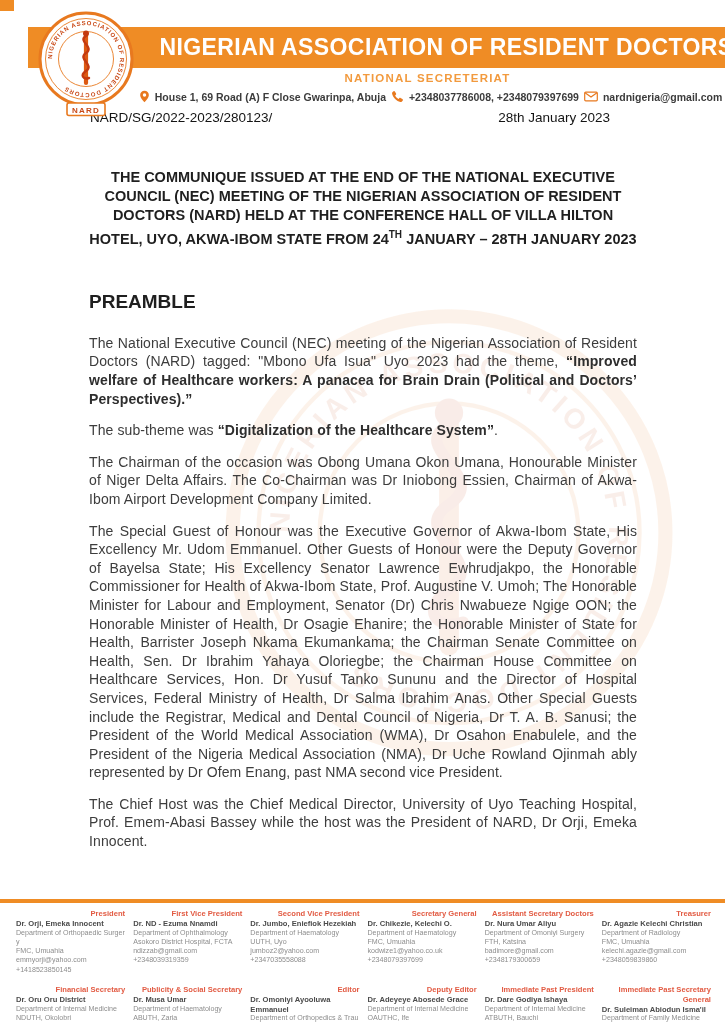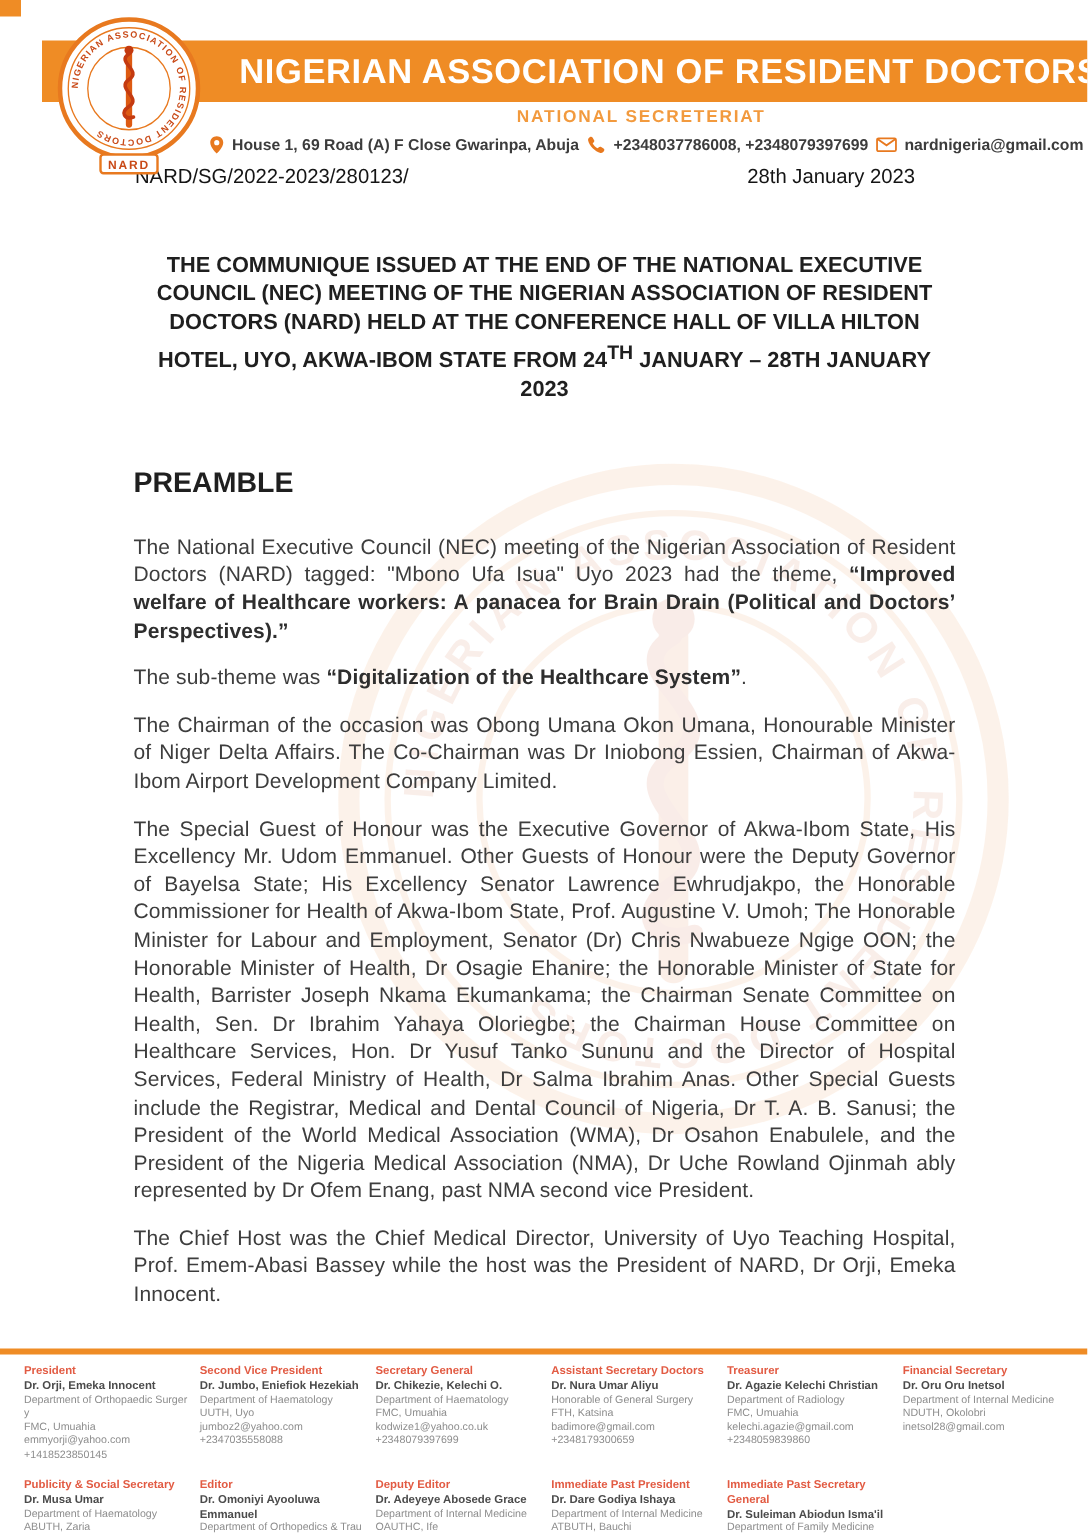--- a/index.html
+++ b/index.html
@@ -18,31 +18,31 @@
   .address-row{position:absolute;top:90px;left:140px;right:4px;display:flex;align-items:center;
     justify-content:center;gap:5px;font-size:10.5px;font-weight:bold;color:#3c3c3c;white-space:nowrap;text-align:center;}
   .address-row svg{flex:0 0 auto;}
   .ref-row{position:absolute;top:110px;left:90px;right:115px;display:flex;justify-content:space-between;
     font-weight:normal;font-size:13.5px;color:#141414;}
   
   .watermark{position:absolute;top:288px;left:213px;width:472px;height:527px;opacity:.09;z-index:0;pointer-events:none;}
   
   .doc{position:absolute;top:168px;left:89px;right:88px;z-index:1;}
   .doc-title{font-weight:bold;color:#1f1f1f;text-align:center;font-size:14.5px;line-height:19px;margin:0;}
-  .doc-title sup{font-size:13px;}
+  .doc-title sup{font-size:10px;}
   .preamble{font-weight:bold;color:#1f1f1f;font-size:19px;margin:42px 0 0 0;}
   .paras{margin-top:21px;}
   .paras p{margin:0 0 13px 0;font-size:14px;line-height:18.6px;text-align:justify;color:#3d3d3d;letter-spacing:.1px;}
   .paras p b{color:#2e2e2e;}
   
   .footer{position:absolute;left:0;right:0;top:899px;border-top:4px solid #EF8C25;
     padding:6px 14px 0 16px;z-index:1;background:#fff;}
   .officers{display:grid;grid-template-columns:repeat(6,1fr);column-gap:8px;row-gap:10px;}
   .officer{line-height:1.3;}
-  .o-title{color:#E25B43;font-weight:bold;font-size:7.6px;}
+  .o-title{color:#E25B43;font-weight:bold;font-size:7.6px;text-align:right;}
   .o-name{color:#4b4b4b;font-weight:bold;font-size:7.6px;}
   .o-line{color:#8d8d8d;font-size:7.1px;word-break:break-all;}
 </style>
 </head>
 <body>
 
 <div class="corner-square"></div>
 
 <div class="header-band">
   <span class="org-name">NIGERIAN ASSOCIATION OF RESIDENT DOCTORS</span>
@@ -119,54 +119,62 @@
   <div class="officers" id="officers">
       <div class="officer">
         <div class="o-title">President</div>
         <div class="o-name">Dr. Orji, Emeka Innocent</div>
         <div class="o-line">Department of Orthopaedic Surgery</div>
         <div class="o-line">FMC, Umuahia</div>
         <div class="o-line">emmyorji@yahoo.com</div>
         <div class="o-line">+1418523850145</div>
       </div>
       <div class="officer">
+        <div class="o-title">First Vice President</div>
+        <div class="o-name">Dr. ND - Ezuma Nnamdi</div>
+        <div class="o-line">Department of Ophthalmology</div>
+        <div class="o-line">Asokoro District Hospital, FCTA</div>
+        <div class="o-line">ndizzab@gmail.com</div>
+        <div class="o-line">+2348039319359</div>
+      </div>
+      <div class="officer">
         <div class="o-title">Second Vice President</div>
         <div class="o-name">Dr. Jumbo, Eniefiok Hezekiah</div>
         <div class="o-line">Department of Haematology</div>
         <div class="o-line">UUTH, Uyo</div>
         <div class="o-line">jumboz2@yahoo.com</div>
         <div class="o-line">+2347035558088</div>
       </div>
       <div class="officer">
         <div class="o-title">Secretary General</div>
         <div class="o-name">Dr. Chikezie, Kelechi O.</div>
         <div class="o-line">Department of Haematology</div>
         <div class="o-line">FMC, Umuahia</div>
         <div class="o-line">kodwize1@yahoo.co.uk</div>
         <div class="o-line">+2348079397699</div>
       </div>
       <div class="officer">
         <div class="o-title">Assistant Secretary Doctors</div>
         <div class="o-name">Dr. Nura Umar Aliyu</div>
-        <div class="o-line">Honorable of General Surgery</div>
+        <div class="o-line">Department of Omoniyi Surgery</div>
         <div class="o-line">FTH, Katsina</div>
         <div class="o-line">badimore@gmail.com</div>
         <div class="o-line">+2348179300659</div>
       </div>
       <div class="officer">
         <div class="o-title">Treasurer</div>
         <div class="o-name">Dr. Agazie Kelechi Christian</div>
         <div class="o-line">Department of Radiology</div>
         <div class="o-line">FMC, Umuahia</div>
         <div class="o-line">kelechi.agazie@gmail.com</div>
         <div class="o-line">+2348059839860</div>
       </div>
       <div class="officer">
         <div class="o-title">Financial Secretary</div>
-        <div class="o-name">Dr. Oru Oru Inetsol</div>
+        <div class="o-name">Dr. Oru Oru District</div>
         <div class="o-line">Department of Internal Medicine</div>
         <div class="o-line">NDUTH, Okolobri</div>
         <div class="o-line">inetsol28@gmail.com</div>
       </div>
       <div class="officer">
         <div class="o-title">Publicity &amp; Social Secretary</div>
         <div class="o-name">Dr. Musa Umar</div>
         <div class="o-line">Department of Haematology</div>
         <div class="o-line">ABUTH, Zaria</div>
         <div class="o-line">umusa105@yahoo.com</div>

